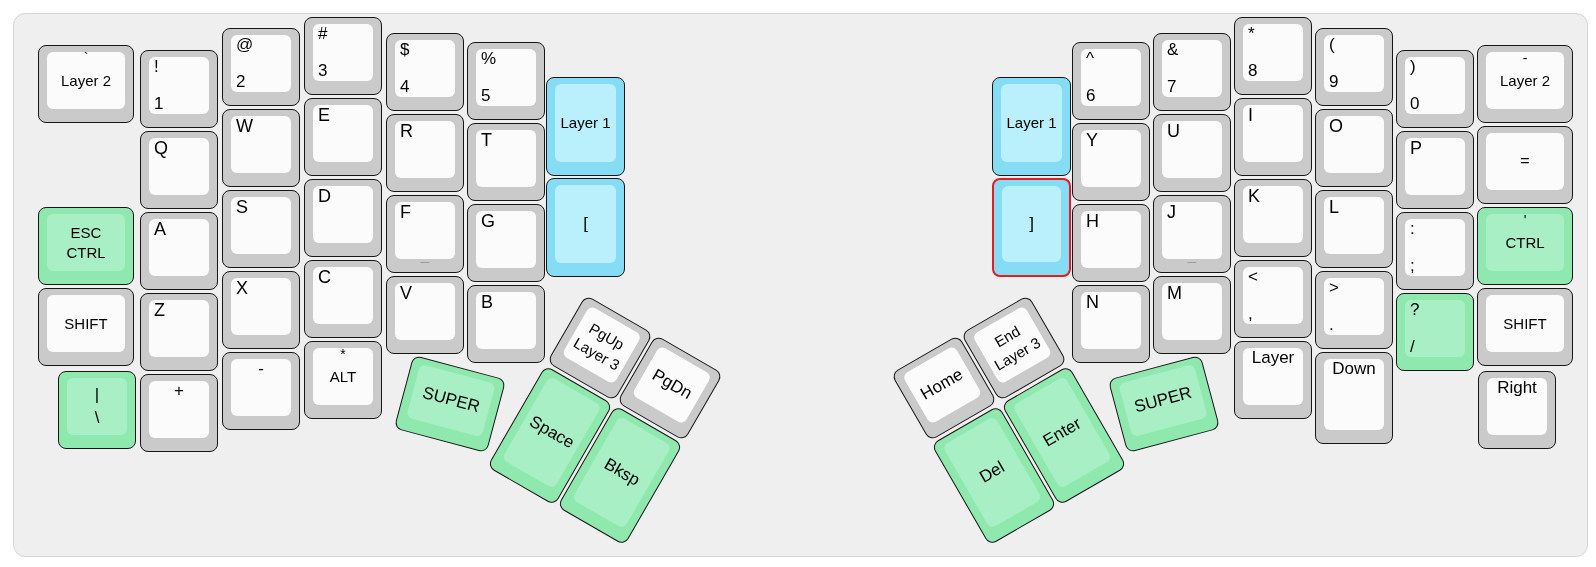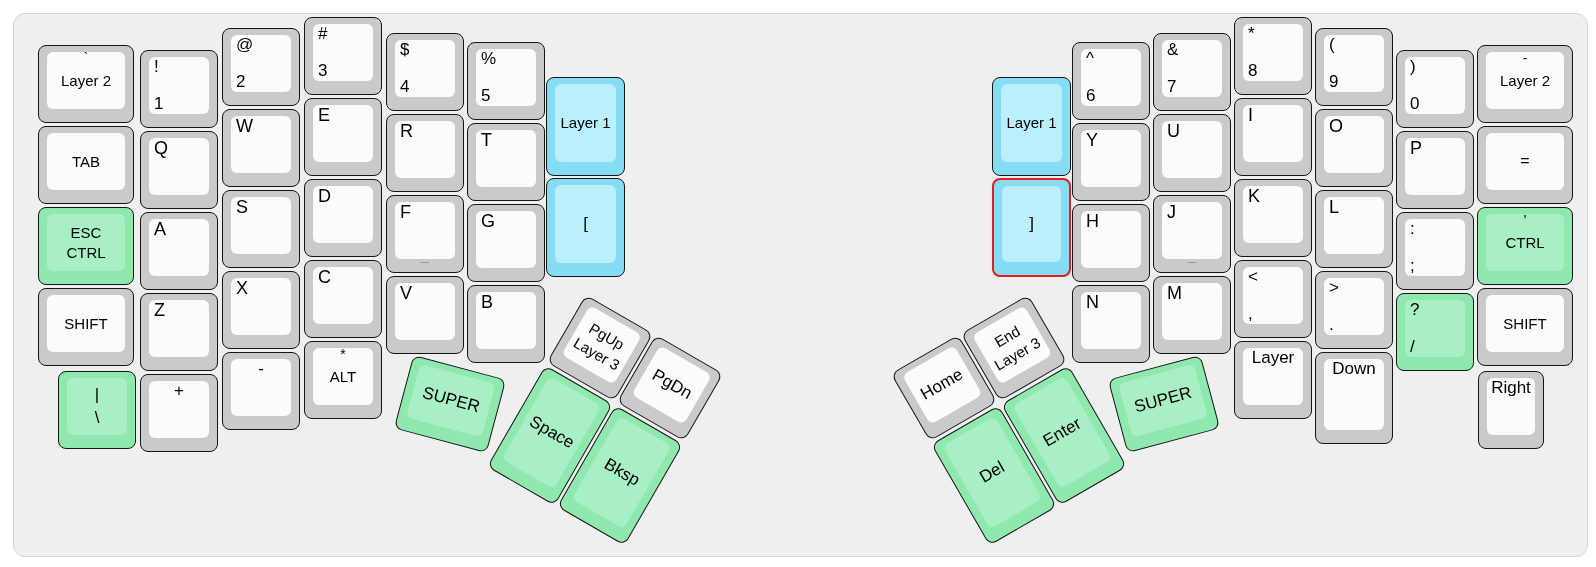--- a/index.html
+++ b/index.html
@@ -27,25 +27,20 @@
 
 <div id="stage">
   <div id="panel" style="left: 13px; top: 13px; width: 1575px; height: 544px; border-radius: 12px; background: rgb(239, 239, 239); border: 1px solid rgb(214, 214, 214);"></div>
   <div id="keyboard">
       <div class="key c-white" style="left: 38px; top: 45px; width: 96px; height: 78px;">
         <div class="key-top">
           <span class="lg-tc-sm">`</span>
           <span class="lg-c">Layer 2</span>
         </div>
       </div>
-      <div class="key c-white" style="left: 38px; top: 126px; width: 96px; height: 78px;">
-        <div class="key-top">
-          <span class="lg-c">TAB</span>
-        </div>
-      </div>
       <div class="key c-green" style="left: 38px; top: 207px; width: 96px; height: 78px;">
         <div class="key-top">
           <span class="lg-c col">
             <div>ESC</div>
             <div>CTRL</div>
           </span>
         </div>
       </div>
       <div class="key c-white" style="left: 38px; top: 288px; width: 96px; height: 78px;">
         <div class="key-top">
@@ -365,21 +360,21 @@
         <div class="key-top">
           <span class="lg-tc-sm">'</span>
           <span class="lg-c">CTRL</span>
         </div>
       </div>
       <div class="key c-white" style="left: 1477px; top: 288px; width: 96px; height: 78px;">
         <div class="key-top">
           <span class="lg-c">SHIFT</span>
         </div>
       </div>
-      <div class="key c-white" style="left: 1478px; top: 371px; width: 66px; height: 78px;">
+      <div class="key c-white" style="left: 1478px; top: 371px; width: 78px; height: 78px;">
         <div class="key-top">
           <span class="lg-tc">Right</span>
         </div>
       </div>
       <div class="key c-green" style="left: 1116px; top: 366px; width: 96px; height: 76px; transform: rotate(-15deg);">
         <div class="key-top">
           <span class="lg-c" style="font-size: 17px;">SUPER</span>
         </div>
       </div>
       <div class="key c-white" style="left: 975px; top: 309px; width: 78px; height: 78px; transform: rotate(-30deg);">

